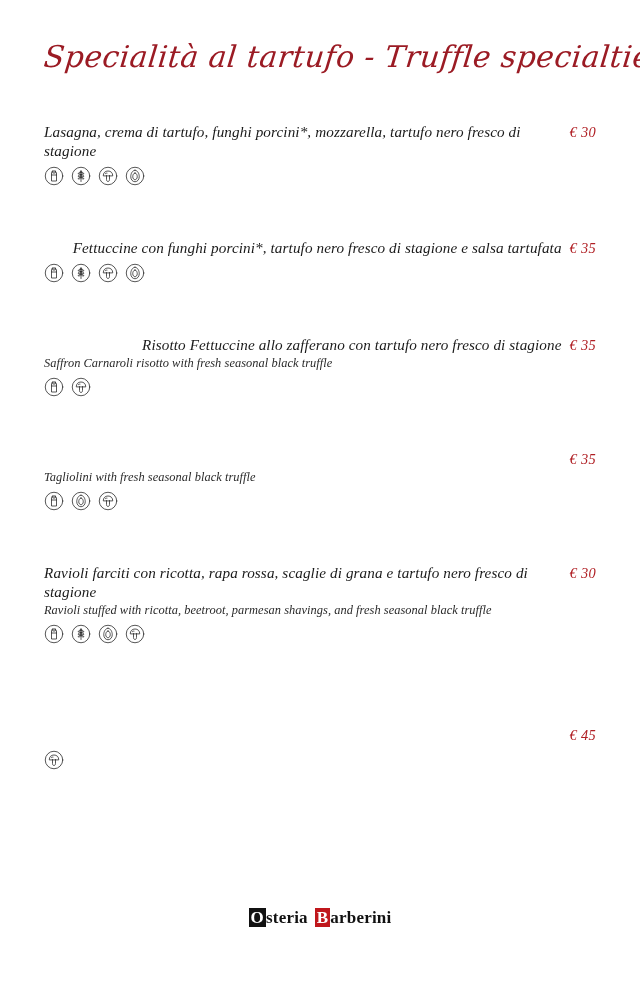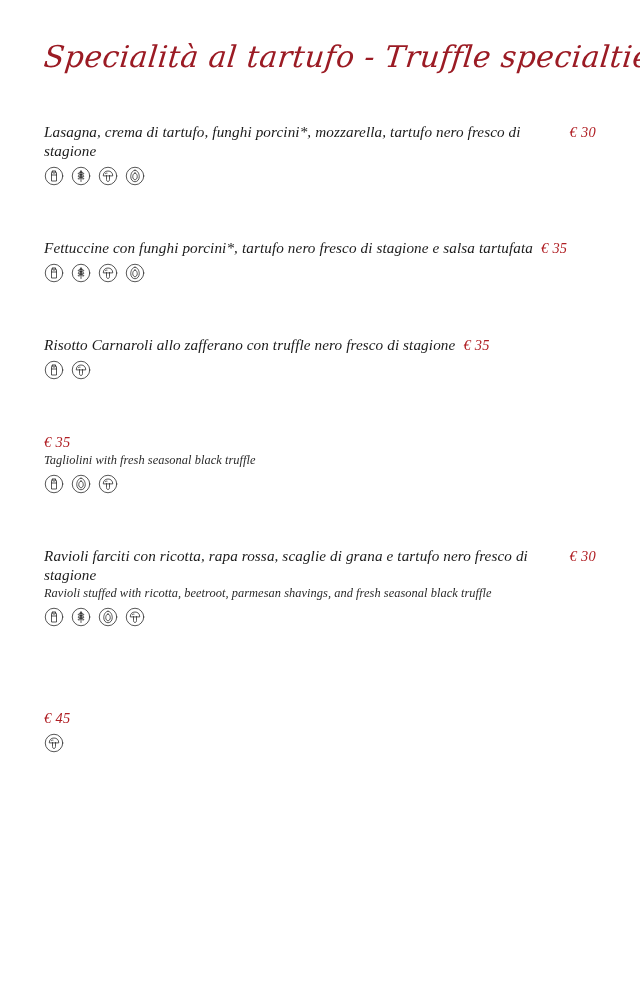--- a/index.html
+++ b/index.html
@@ -52,21 +52,21 @@
   .menu-item {
     margin-bottom: 17px;
   }
   .menu-item.section-gap {
     margin-top: 46px;
   }
 
   .item-line {
     display: flex;
     align-items: baseline;
-    justify-content: flex-start;
+    justify-content: flex-end;
     gap: 8px;
   }
   .item-name {
     font-style: italic;
     font-size: 15.2px;
     line-height: 1.25;
     color: #1a1a1a;
     letter-spacing: 0.1px;
   }
   .item-price {
@@ -240,23 +240,24 @@
                 <circle cx="20" cy="20" r="17.5"></circle>
                 <path d="M20 8.5 C14.6 8.5 11.5 15.5 11.5 21.5 C11.5 27.2 15.3 31.5 20 31.5 C24.7 31.5 28.5 27.2 28.5 21.5 C28.5 15.5 25.4 8.5 20 8.5 Z"></path>
                 <path d="M20 14 C17 14 15.5 18 15.5 21.5 C15.5 24.9 17.5 27.5 20 27.5 C22.5 27.5 24.5 24.9 24.5 21.5 C24.5 18 23 14 20 14 Z"></path>
               </g>
             </svg>
           </span>
         </div>
       </li>
       <li class="menu-item">
         <div class="item-line">
-          <div class="item-name">Risotto Carnaroli allo zafferano con truffle nero fresco di stagione</div>
+          <div class="item-name">Risotto Fettuccine allo zafferano con tartufo nero fresco di stagione</div>
           <div class="item-price">€ 35</div>
         </div>
+        <div class="item-desc">Saffron Carnaroli risotto with fresh seasonal black truffle</div>
         <div class="allergens">
           <span class="allergen">
             <svg viewBox="0 0 40 40">
               <g fill="none" stroke="#2b2b2b" stroke-width="1.6" stroke-linejoin="round" stroke-linecap="round">
                 <circle cx="20" cy="20" r="17.5"></circle>
                 <path d="M15 14 L15 30 L25 30 L25 14 L22.5 10 L17.5 10 Z"></path>
                 <path d="M17.5 10 L17.5 14 L22.5 14 L22.5 10"></path>
                 <path d="M15 18 L25 18"></path>
               </g>
             </svg>
@@ -374,14 +375,19 @@
                 <path d="M10.5 19 C10.5 13.5 14.5 10 20 10 C25.5 10 29.5 13.5 29.5 19 Z"></path>
                 <path d="M17 19 L17 27 C17 29.5 18.3 31 20 31 C21.7 31 23 29.5 23 27 L23 19"></path>
                 <path d="M14.5 15.5 C15.6 14.4 16.9 14 18 14.2"></path>
               </g>
             </svg>
           </span>
         </div>
       </li>
     </ul>
 
+  <div class="footer">
+    <div class="logo">
+      <span class="word"><span class="cap cap-black">O</span><span>steria</span></span><span class="word"><span class="cap cap-red">B</span><span>arberini</span></span>
+    </div>
+  </div>
 
 </div>
 
 </body></html>

